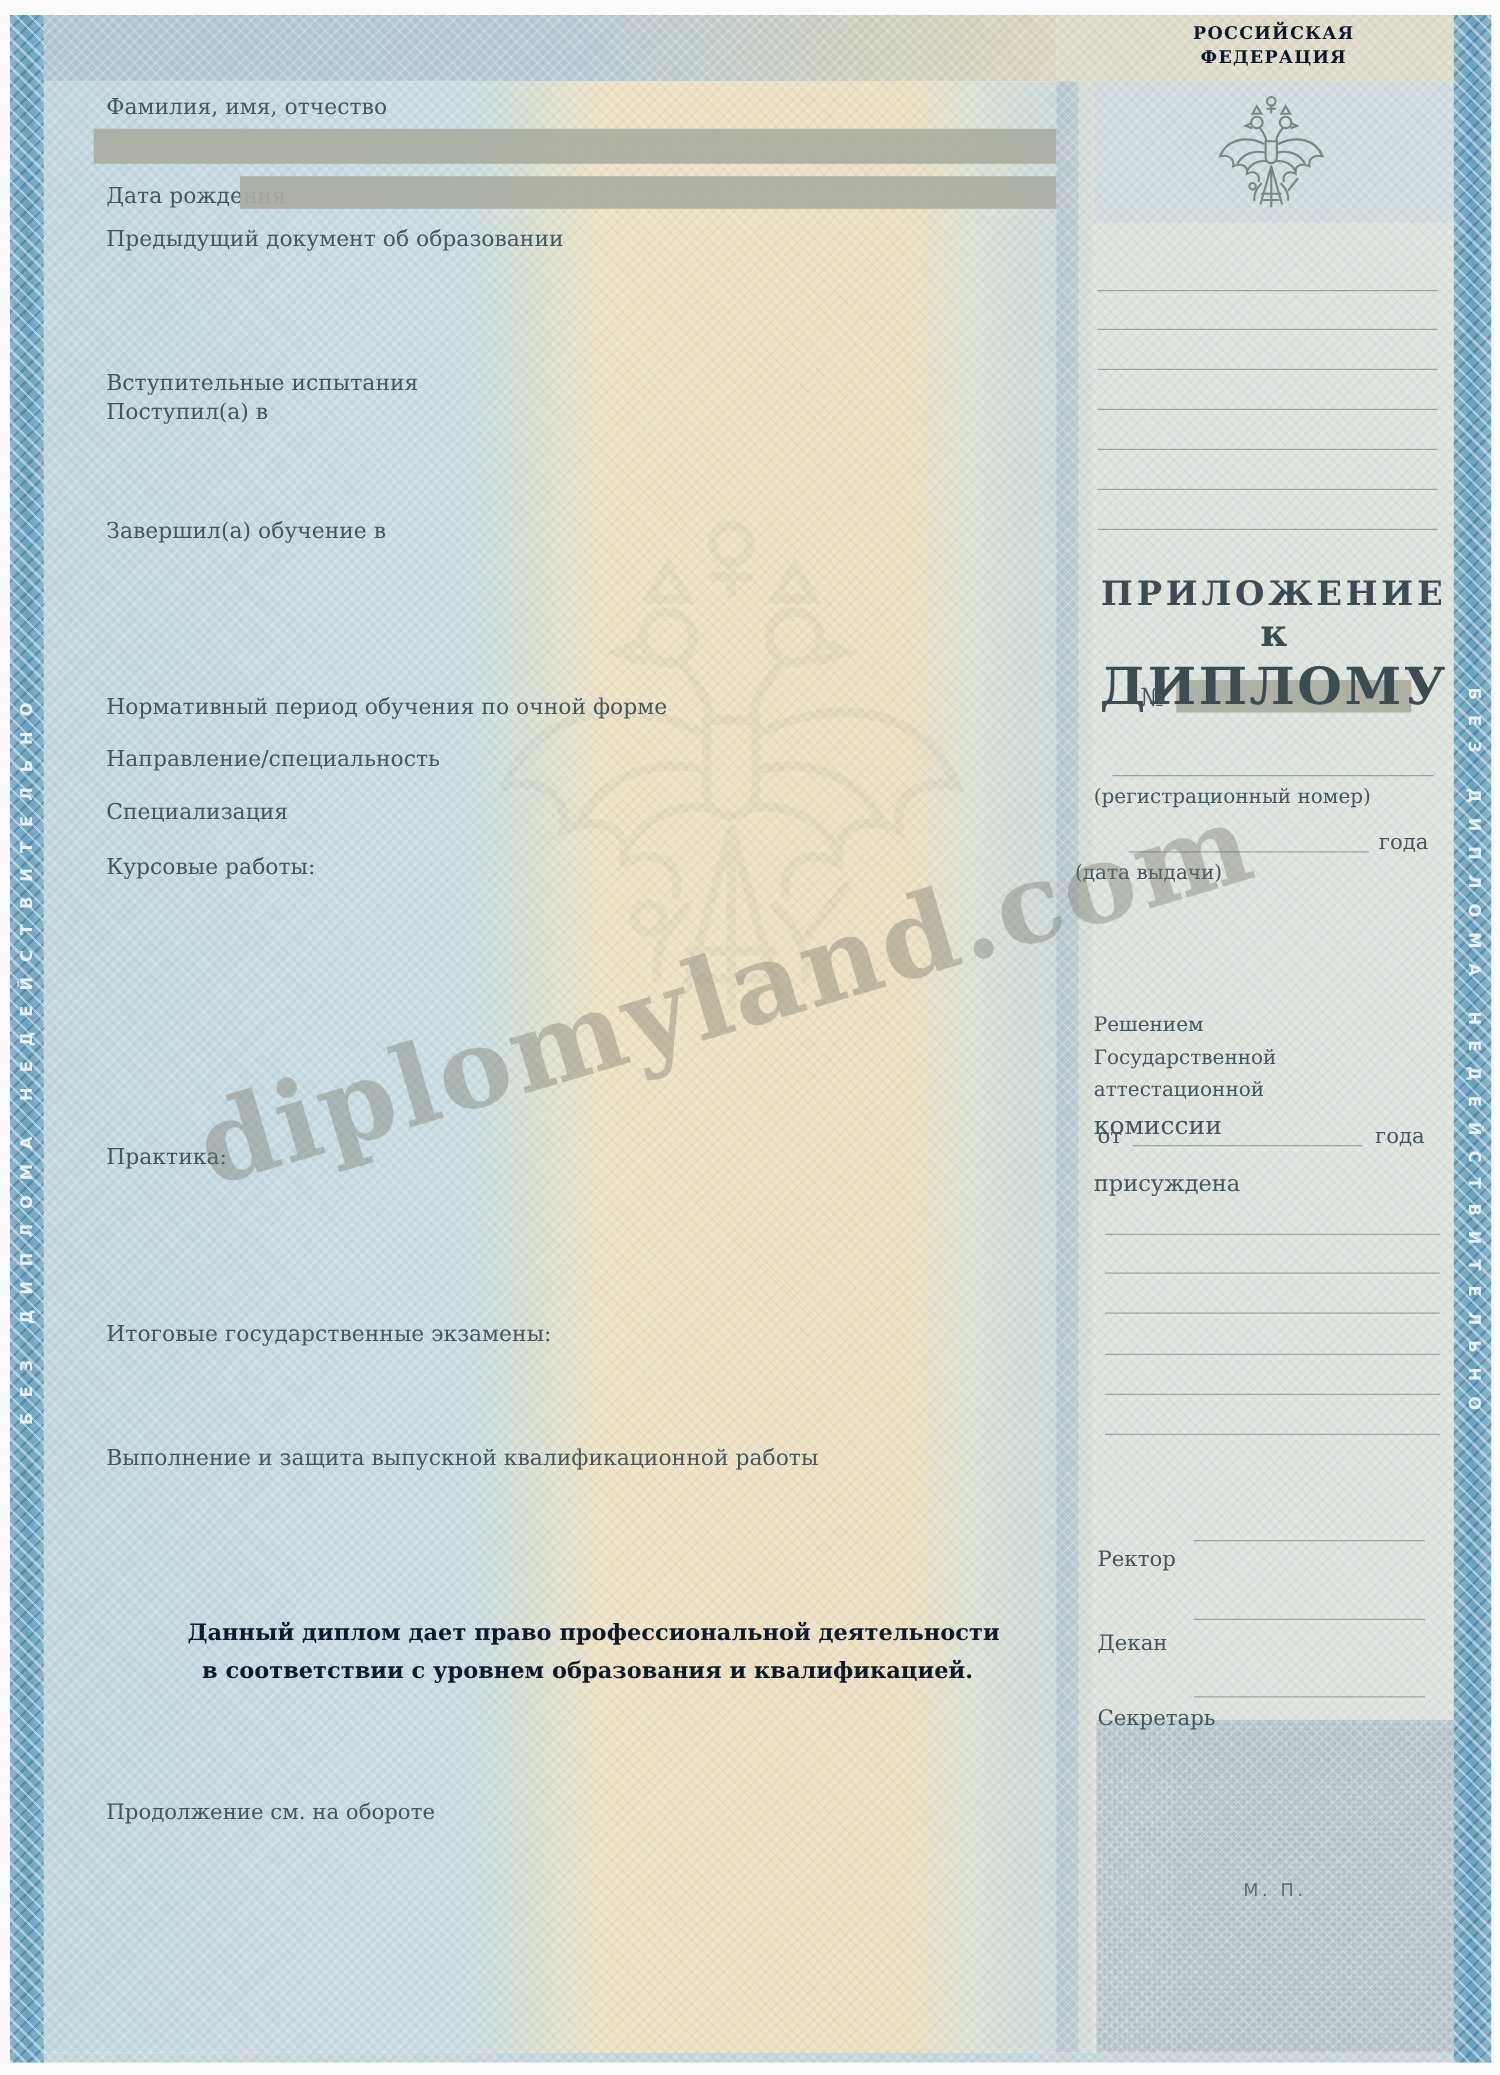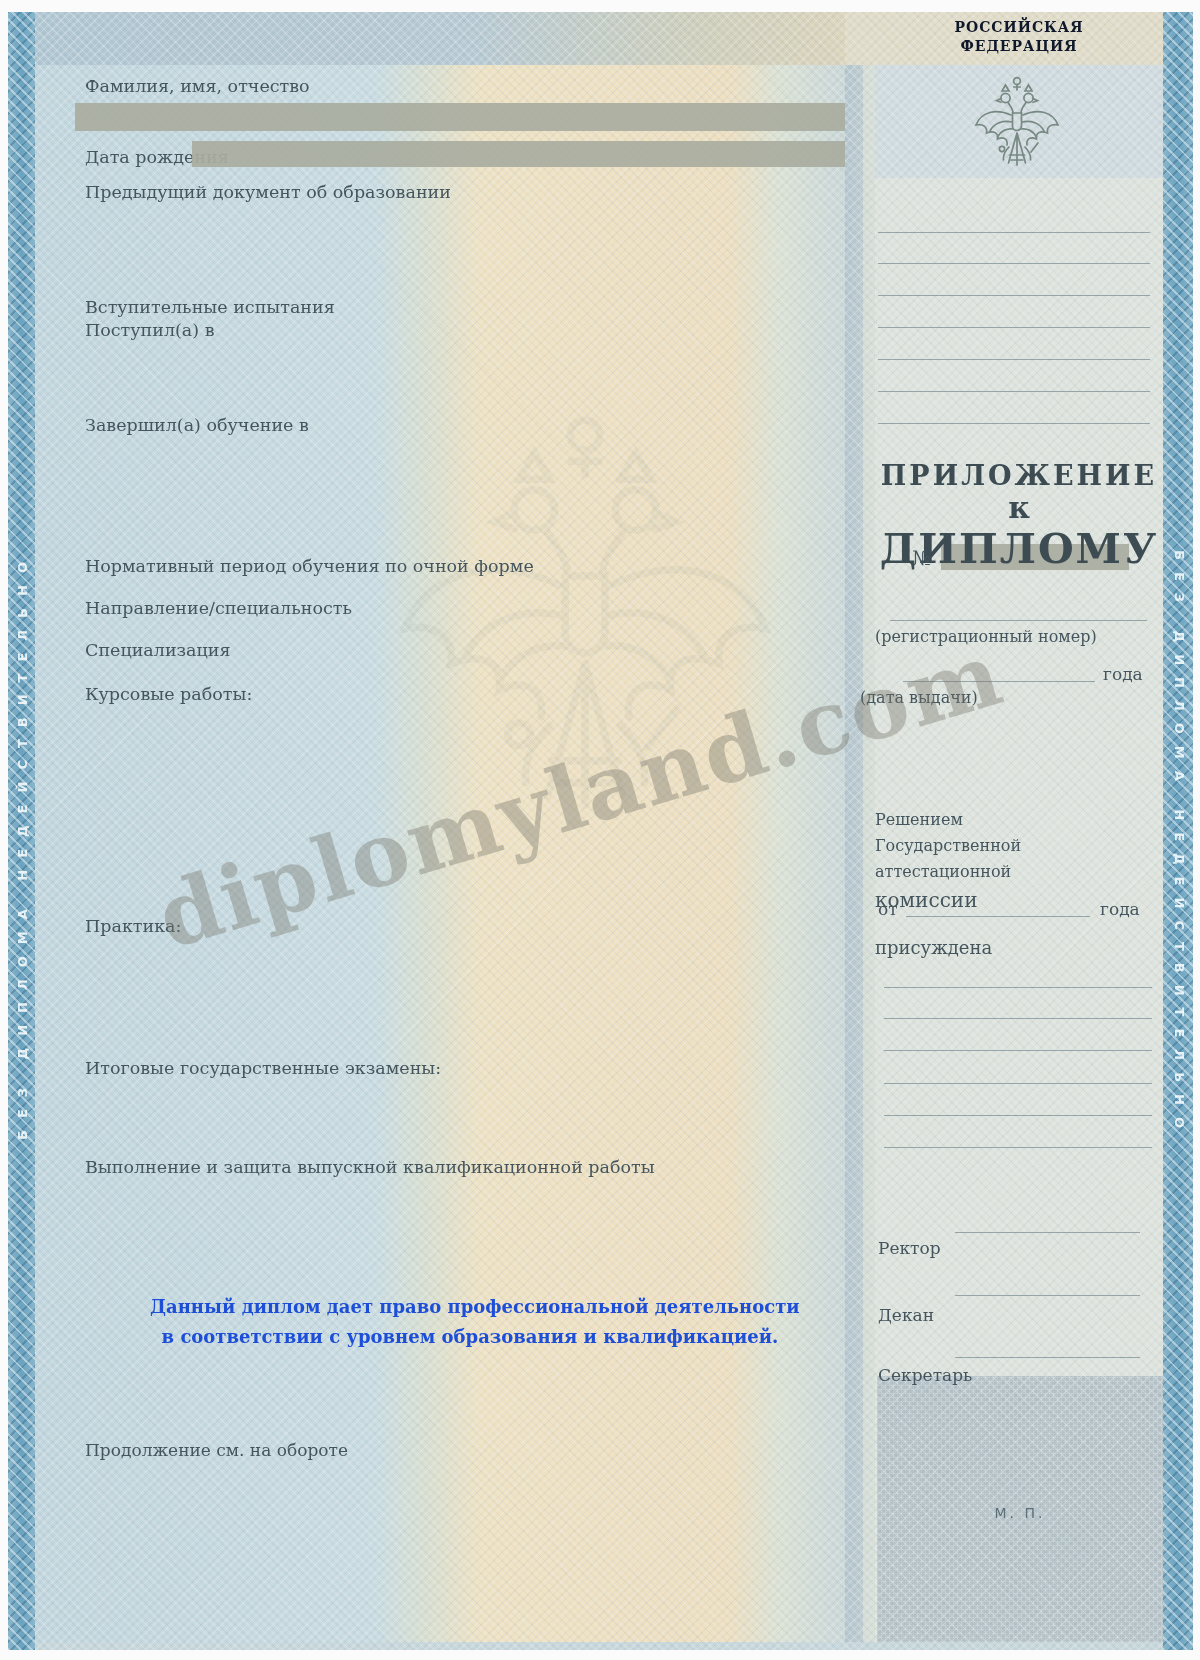--- a/index.html
+++ b/index.html
@@ -57,21 +57,21 @@
     letter-spacing:12px;color:rgba(240,248,250,.93);}
   .vleft{left:22px;top:845px;transform:translate(-50%,-50%) rotate(-90deg);}
   .vright{left:1179px;top:845px;transform:translate(-50%,-50%) rotate(90deg);}
   .watermark{position:absolute;left:580px;top:795px;white-space:nowrap;
     transform:translate(-50%,-50%) rotate(-16.5deg);
     font-weight:700;font-size:88px;letter-spacing:2px;color:rgba(118,116,106,.38);}
   .seal-mp{position:absolute;left:877px;top:1505px;width:286px;text-align:center;
     font-family:"DejaVu Sans","Liberation Sans",sans-serif;font-size:14px;
     letter-spacing:3px;color:#5c6f77;}
   .statement{position:absolute;left:150px;width:640px;text-align:center;
-    font-size:18px;font-weight:600;color:#1d4ed8;white-space:nowrap;}
+    font-size:18px;font-weight:600;color:#0f172a;white-space:nowrap;}
   svg.eagle{position:absolute;}
 </style>
 </head>
 <body>
 
 <div class="stage">
 
   <svg width="0" height="0" style="position:absolute">
     <defs>
       <g id="eagle-def" fill="none" stroke="#6e8078" stroke-width="1.7" stroke-linecap="round">

